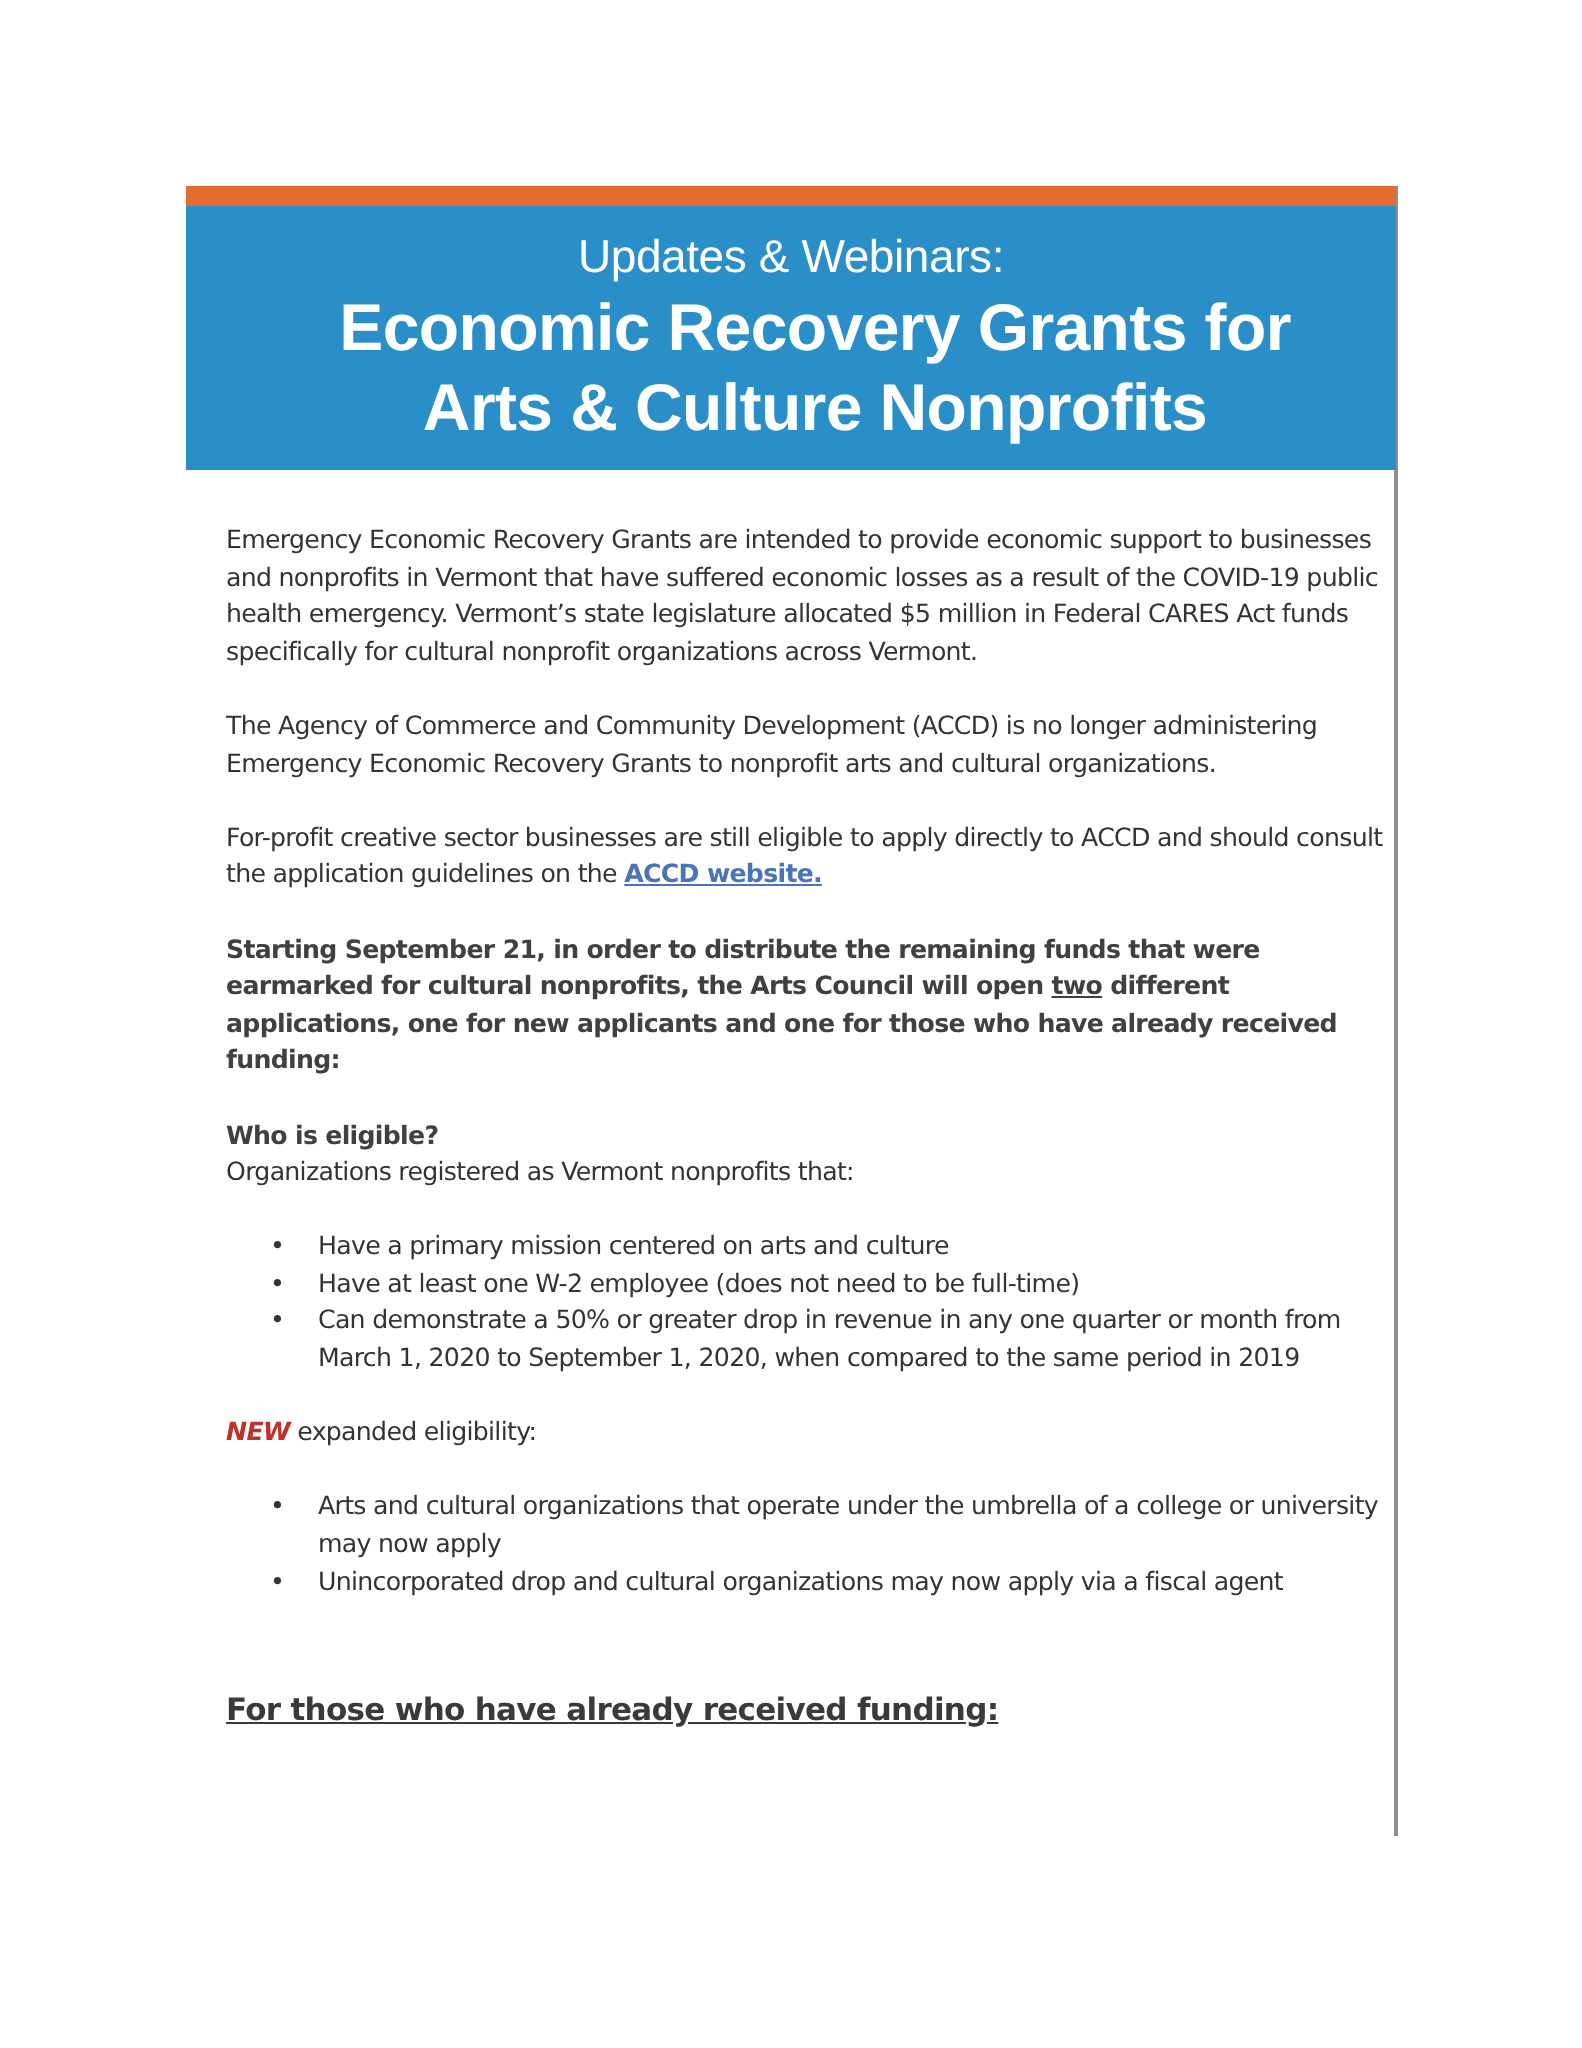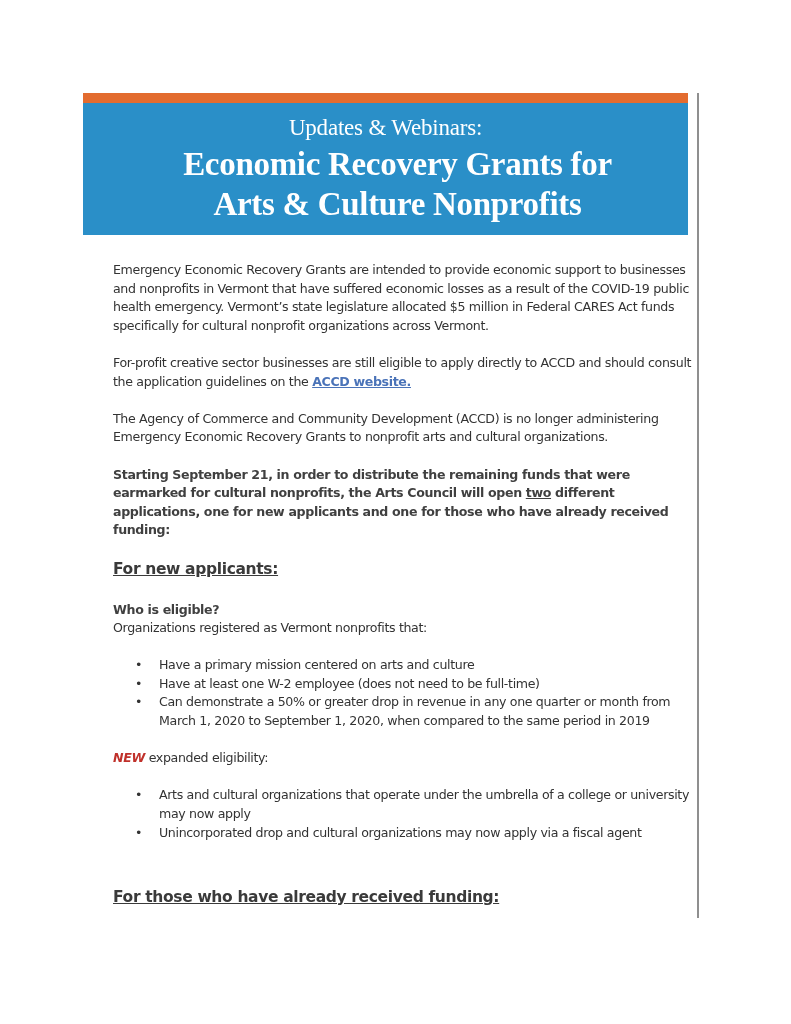--- a/index.html
+++ b/index.html
@@ -22,25 +22,24 @@
     .right-rule {
       position: absolute;
       left: 697px;
       top: 93px;
       width: 2px;
       height: 825px;
       background: #8f8f8f;
     }
     .header {
       position: absolute;
-      left: 83px;
+      left: 93px;
       top: 93px;
       width: 605px;
       height: 142px;
-      font-family: Liberation Serif, serif;
     }
     .header-accent {
       height: 10px;
       background: #e36c2f;
     }
     .header-band {
       height: 132px;
       background: #2a8fc8;
       color: #ffffff;
       text-align: center;
@@ -134,27 +133,26 @@
         <div>Economic Recovery Grants for</div>
         <div>Arts &amp; Culture Nonprofits</div>
       </div>
     </div>
   </div>
 
   <div class="body">
 
     <p>Emergency Economic Recovery Grants are intended to provide economic support to businesses and nonprofits in Vermont that have suffered economic losses as a result of the COVID-19 public health emergency. Vermont’s state legislature allocated $5 million in Federal CARES Act funds specifically for cultural nonprofit organizations across Vermont.</p>
 
+    <p>The Agency of Commerce and Community Development (ACCD) is no longer administering Emergency Economic Recovery Grants to nonprofit arts and cultural organizations.</p>
+
     <p><span>For-profit creative sector businesses are still eligible to apply directly to ACCD and should consult the application guidelines on the </span><a class="link">ACCD website.</a></p>
-
-    <p>The Agency of Commerce and Community Development (ACCD) is no longer administering Emergency Economic Recovery Grants to nonprofit arts and cultural organizations.</p>
 
     <p class="bold"><span>Starting September 21, in order to distribute the remaining funds that were earmarked for cultural nonprofits, the Arts Council will open </span><u>two</u><span> different applications, one for new applicants and one for those who have already received funding:</span></p>
 
-    <div class="section-heading">For new applicants:</div>
 
     <div class="bold">Who is eligible?</div>
     <p>Organizations registered as Vermont nonprofits that:</p>
 
     <ul class="bullets">
       <li><span class="dot">•</span><span>Have a primary mission centered on arts and culture</span></li>
       <li><span class="dot">•</span><span>Have at least one W-2 employee (does not need to be full-time)</span></li>
       <li><span class="dot">•</span><span>Can demonstrate a 50% or greater drop in revenue in any one quarter or month from March 1, 2020 to September 1, 2020, when compared to the same period in 2019</span></li>
     </ul>
 

